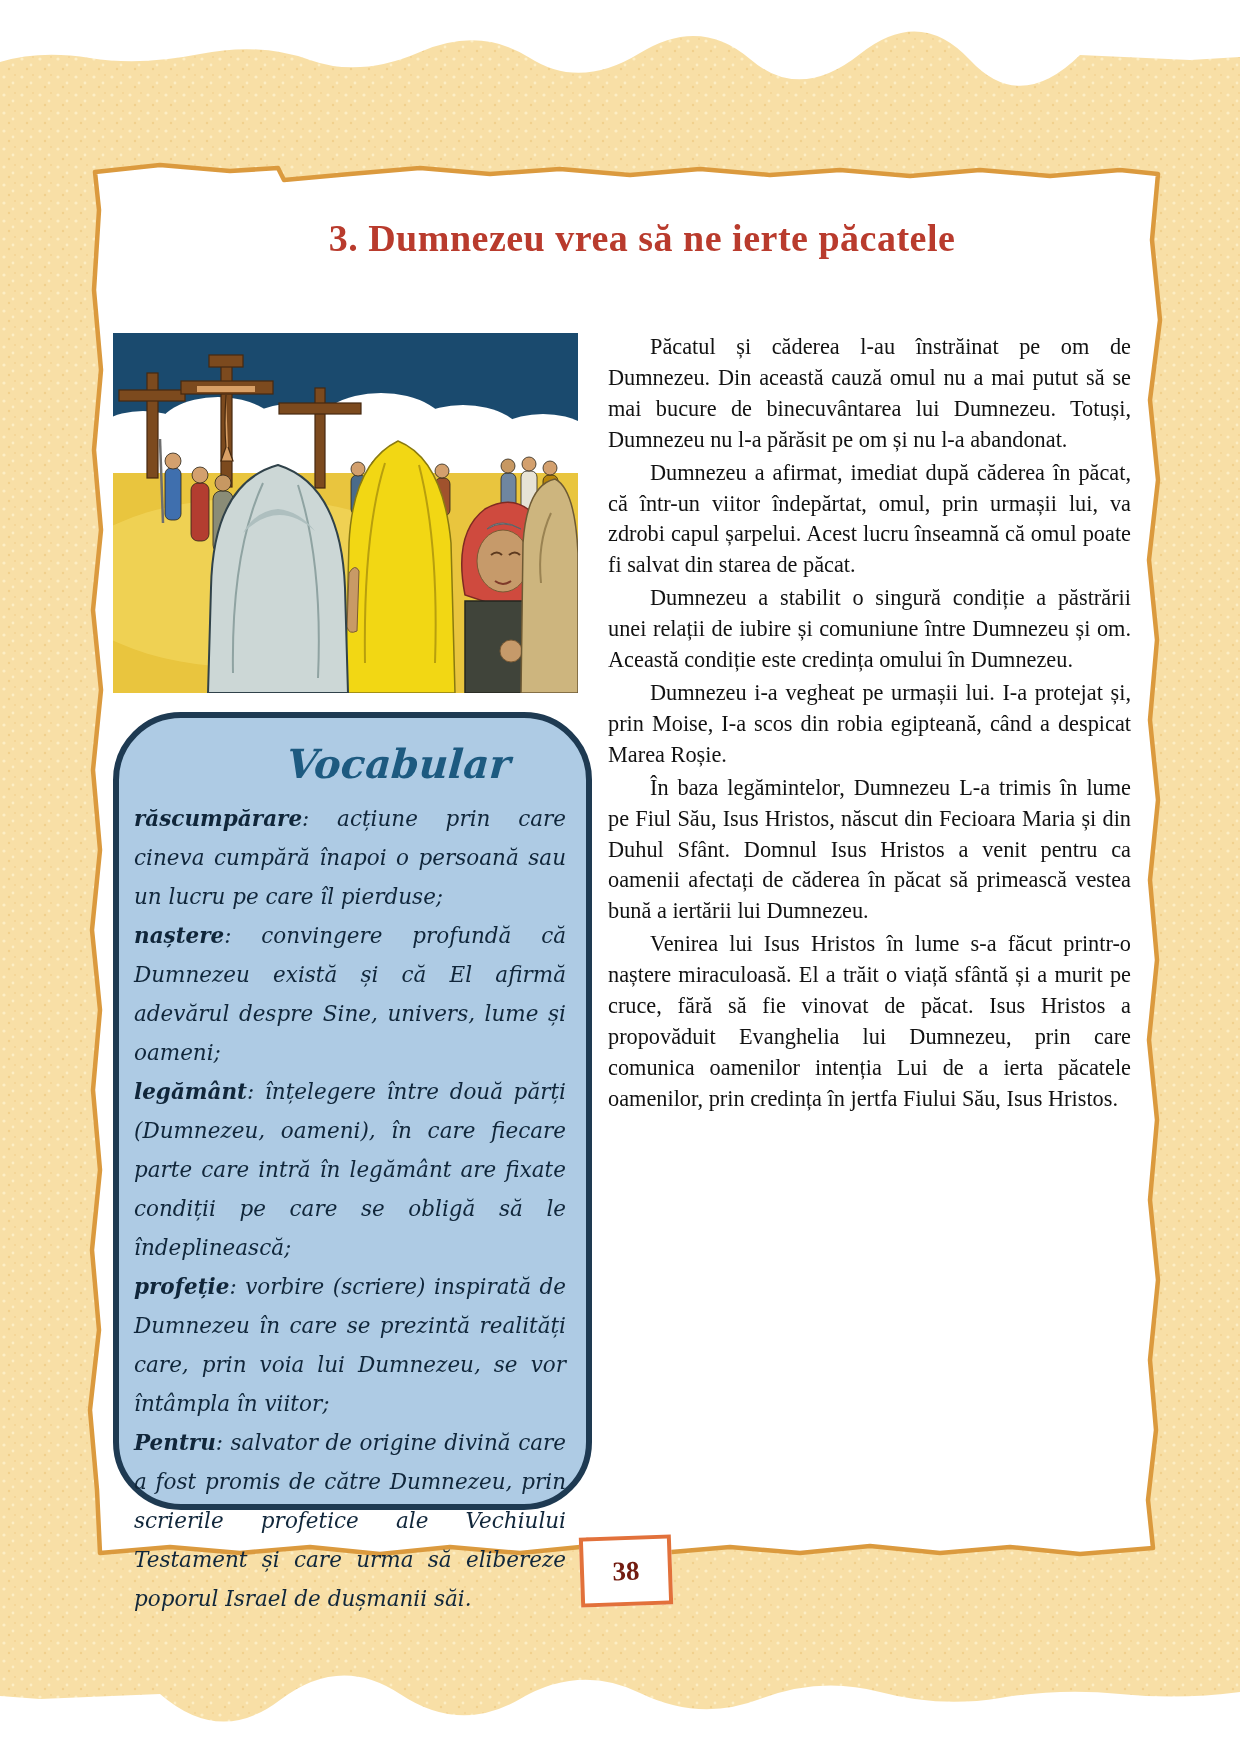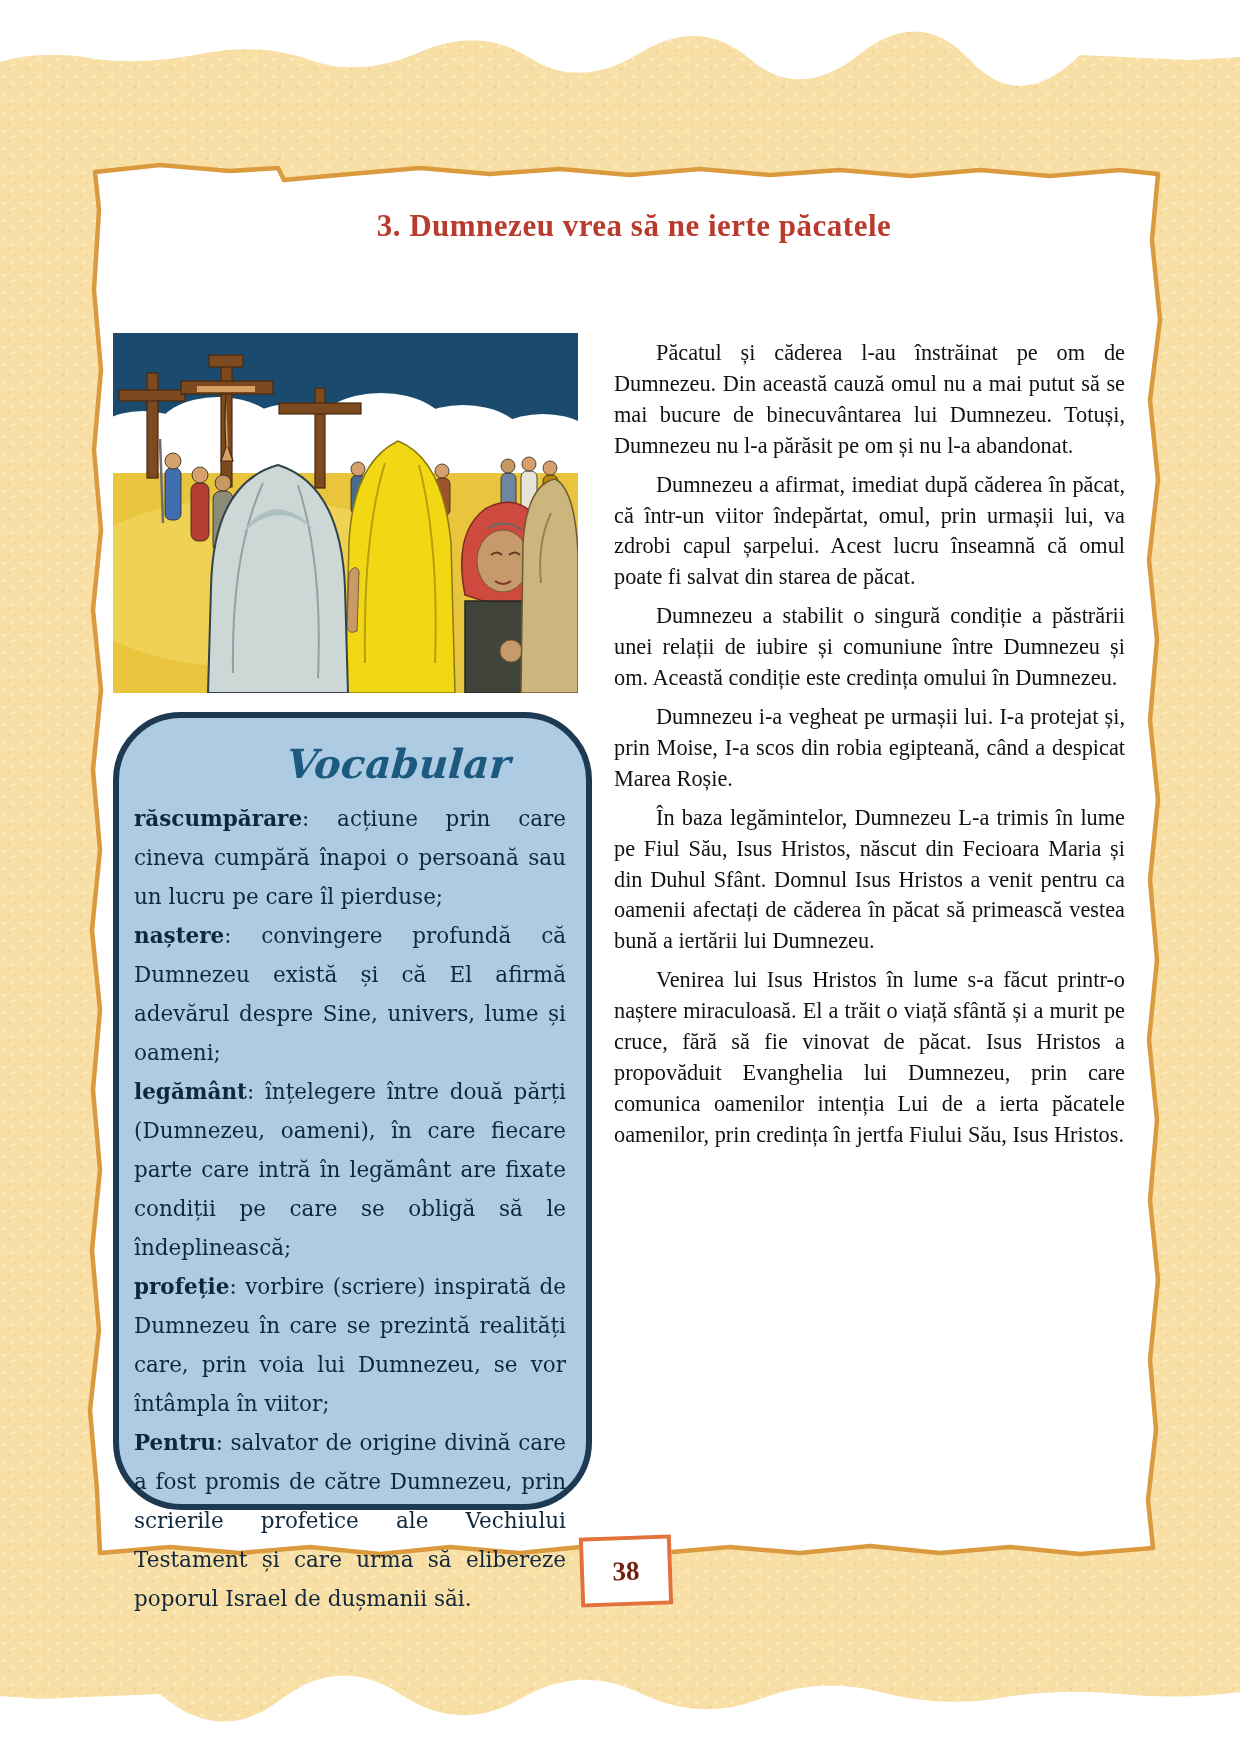--- a/index.html
+++ b/index.html
@@ -1,35 +1,35 @@
 <!DOCTYPE html>
 <html lang="ro"><head>
 <meta charset="utf-8">
 <style>
   html,body{margin:0;padding:0;background:#ffffff;}
   .sheet{position:relative;width:1240px;height:1754px;background:#ffffff;overflow:hidden;
          font-family:"Liberation Serif",serif;}
   #frame-svg{position:absolute;left:0;top:0;width:1240px;height:1754px;}
 
-  .page-title{position:absolute;left:95px;top:200px;width:1062px;margin:8px;text-align:center;
-              font-size:31px;font-weight:bold;color:#b93b2d;letter-spacing:.5px;}
+  .page-title{position:absolute;left:95px;top:200px;width:1062px;margin:16px;text-align:center;
+              font-size:38px;font-weight:bold;color:#b93b2d;letter-spacing:.5px;}
 
   .illustration{position:absolute;left:113px;top:333px;width:465px;height:360px;}
 
   .vocab-box{position:absolute;left:113px;top:712px;width:479px;height:798px;box-sizing:border-box;
              background:#aecbe4;border:6px solid #1e3a52;border-radius:68px;}
   .vocab-title{margin:22px 0 4px 168px;font-family:"DejaVu Serif",serif;font-style:italic;
                font-weight:bold;font-size:40px;color:#1d5a80;transform:skewX(-4deg);}
   .vocab-entries{padding:8px 20px 0 15px;}
-  .vocab-entry{margin:0;font-family:"DejaVu Serif",serif;font-size:21.5px;
+  .vocab-entry{margin:0;font-family:"DejaVu Serif",serif;font-style:italic;font-size:21.5px;
                line-height:39px;text-align:justify;color:#10263a;}
   .vocab-entry .term{font-weight:bold;}
 
   .main-col{position:absolute;left:606px;top:330px;width:527px;}
-  .main-col p{margin:8px;font-size:22.3px;line-height:30.9px;text-align:justify;
+  .main-col p{margin:2px;font-size:22.3px;line-height:30.9px;text-align:justify;
               text-indent:42px;color:#121212;}
 
   .badge-wrap{position:absolute;left:580px;top:1536px;width:92px;height:70px;}
   .badge-back{position:absolute;left:4px;top:4px;right:4px;bottom:4px;background:#fff;
               border:4px solid #e2713b;transform:rotate(4deg);}
   .badge-front{position:absolute;left:0;top:0;right:0;bottom:0;background:#fff;
                border:4px solid #e2713b;transform:rotate(-2deg);
                display:flex;align-items:center;justify-content:center;
                font-weight:bold;font-size:27px;color:#731c10;}
 </style>

